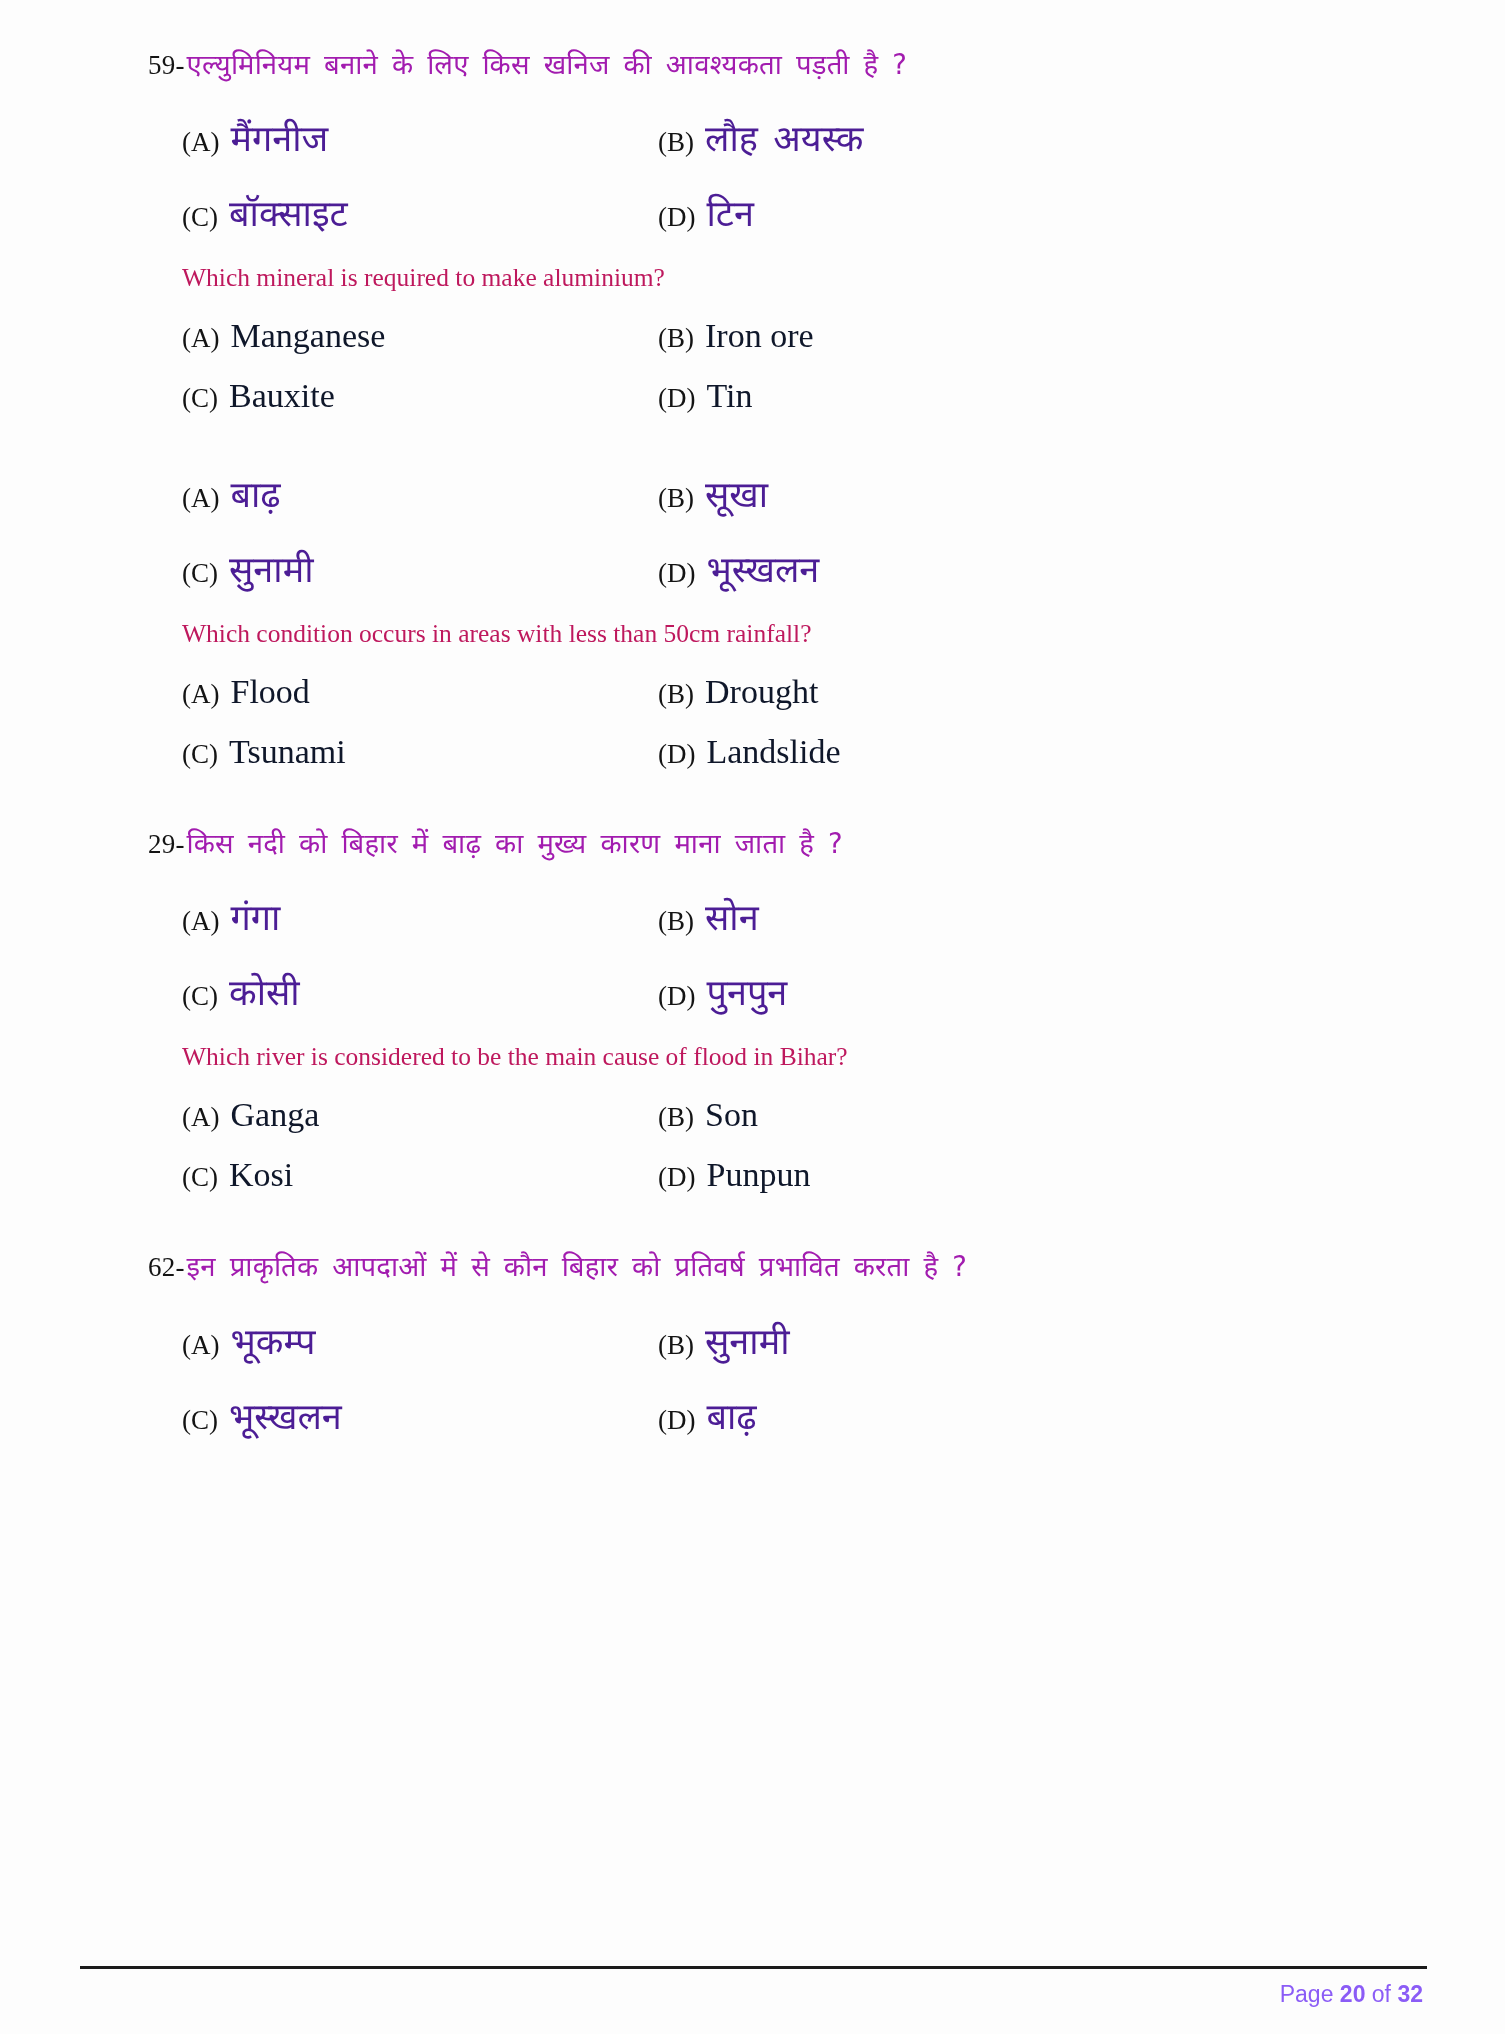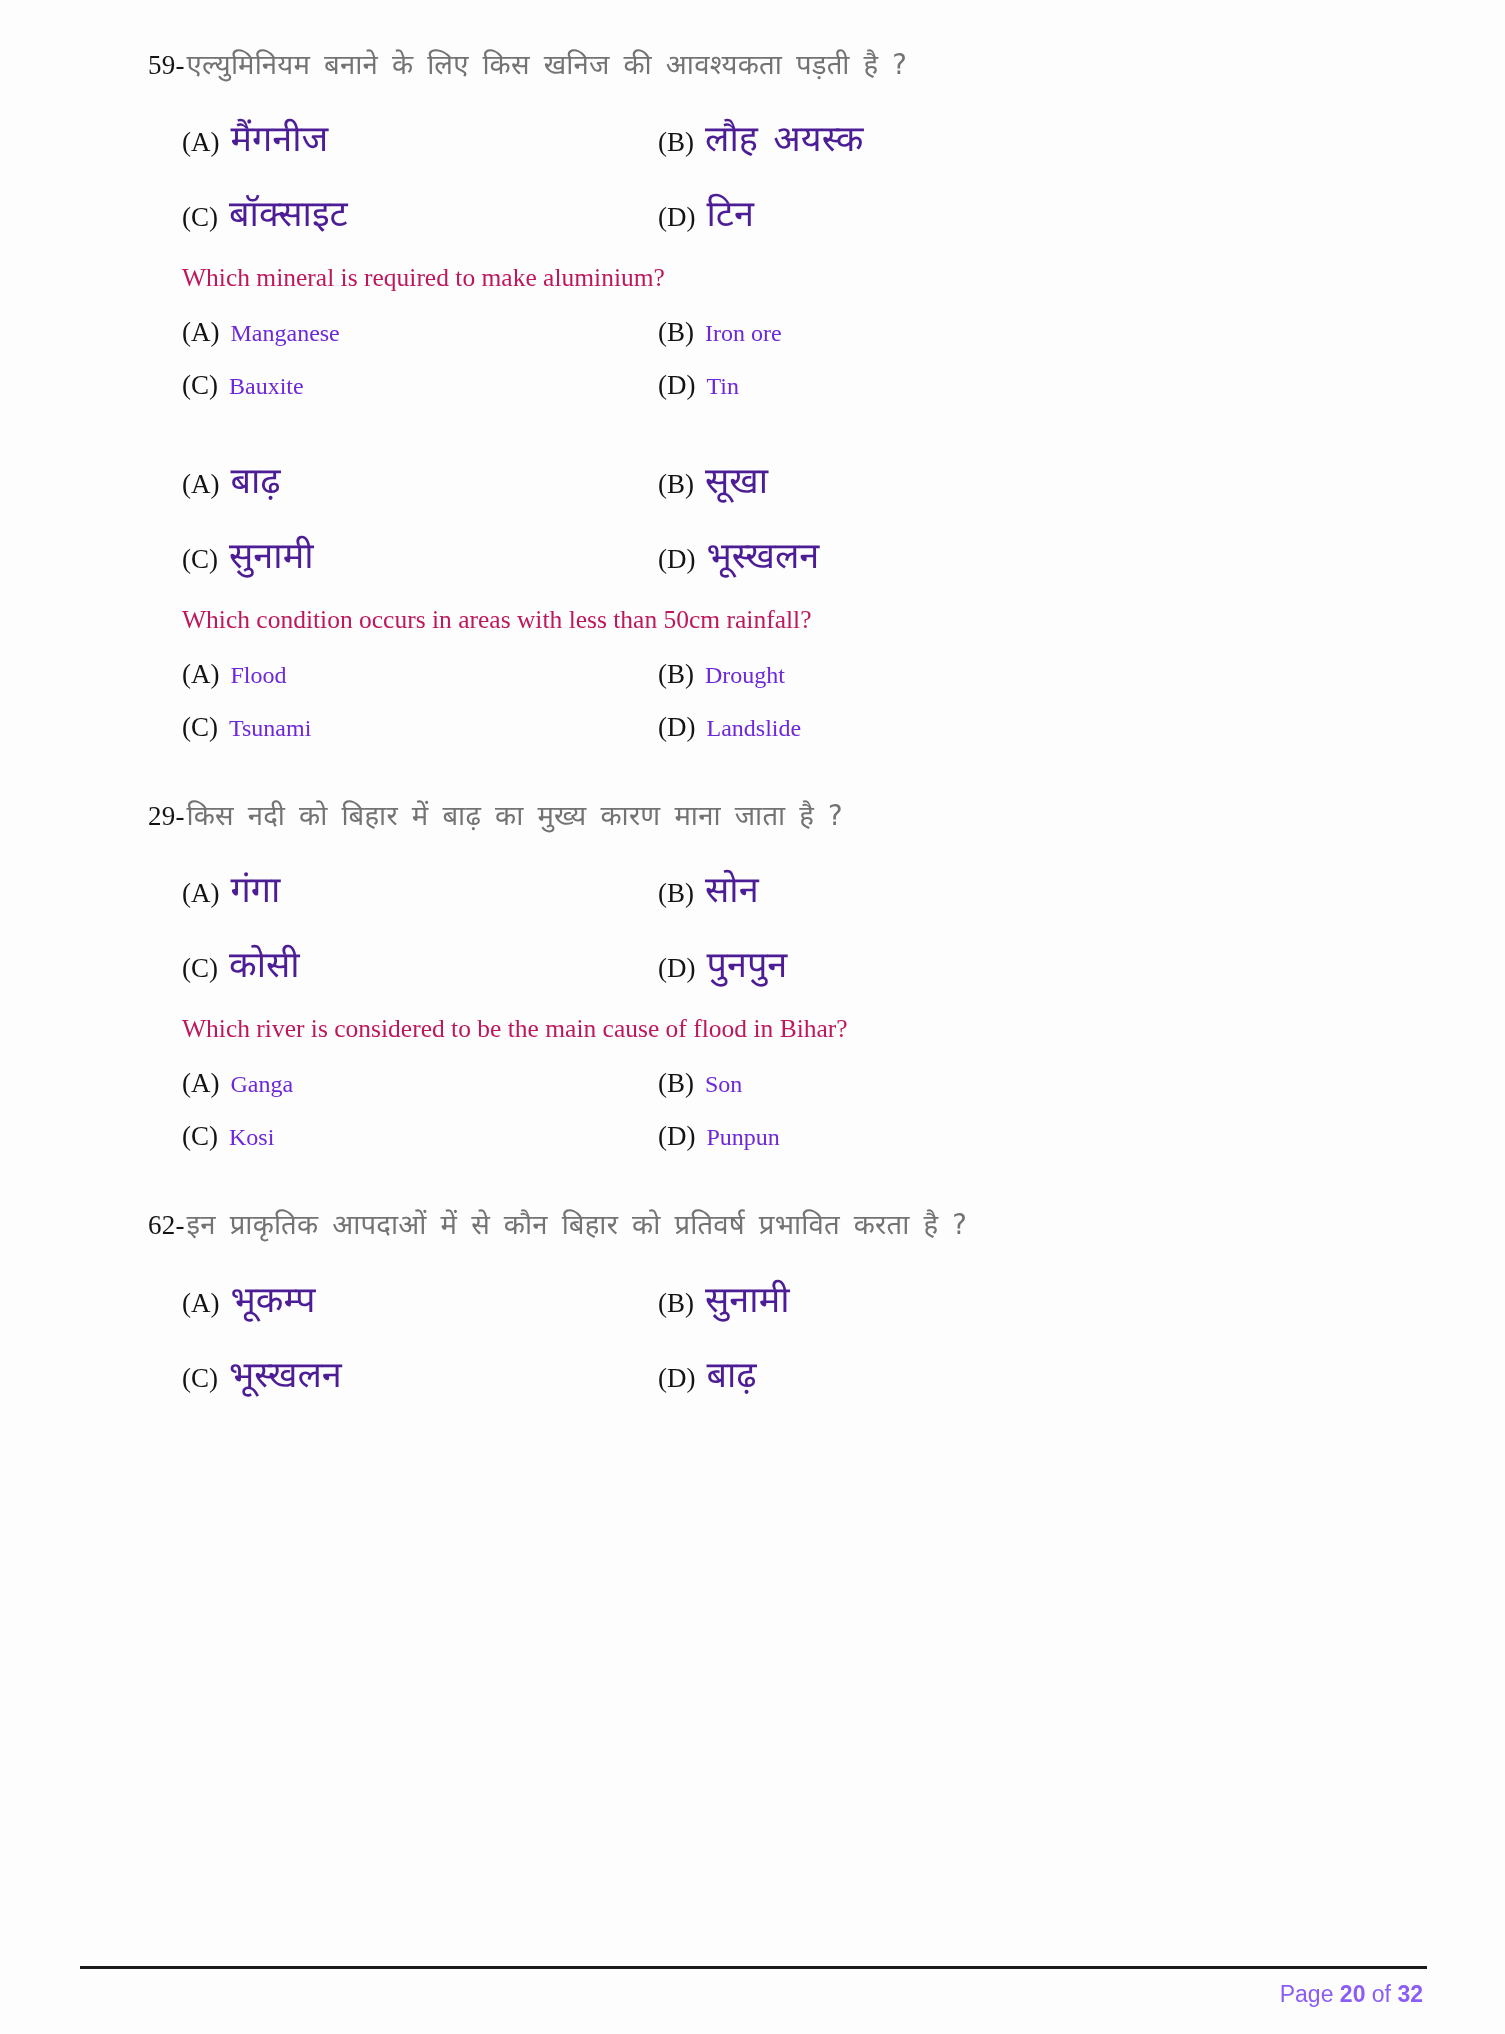--- a/index.html
+++ b/index.html
@@ -48,21 +48,21 @@
   }
   .q-num {
     font-size: 27px;
     margin-right: 2px;
     flex: 0 0 auto;
   }
   .q-text-hi {
     font-family: "DejaVu Sans", sans-serif;
     font-size: 27.5px;
     word-spacing: 5px;
-    color: #737373;
+    color: #a21caf;
     text-align: center;
   }
 
   
   .opt-row {
     display: flex;
     margin-bottom: 26px;
   }
   .opt-row:last-child { margin-bottom: 0; }
 
@@ -80,22 +80,22 @@
     flex: 0 0 auto;
     color: #141414;
   }
   .opt-val-hi {
     font-family: "DejaVu Sans", sans-serif;
     font-size: 36px;
     word-spacing: 4px;
     color: #4c1d95;
   }
   .opt-val-en {
-    font-size: 24px;
-    color: #6d28d9;
+    font-size: 34px;
+    color: #0f172a;
   }
 
   
   .en-q {
     font-size: 25.5px;
     padding-left: 34px;
     margin-top: 26px;
     margin-bottom: 24px;
     color: #be185d;
     white-space: nowrap;

